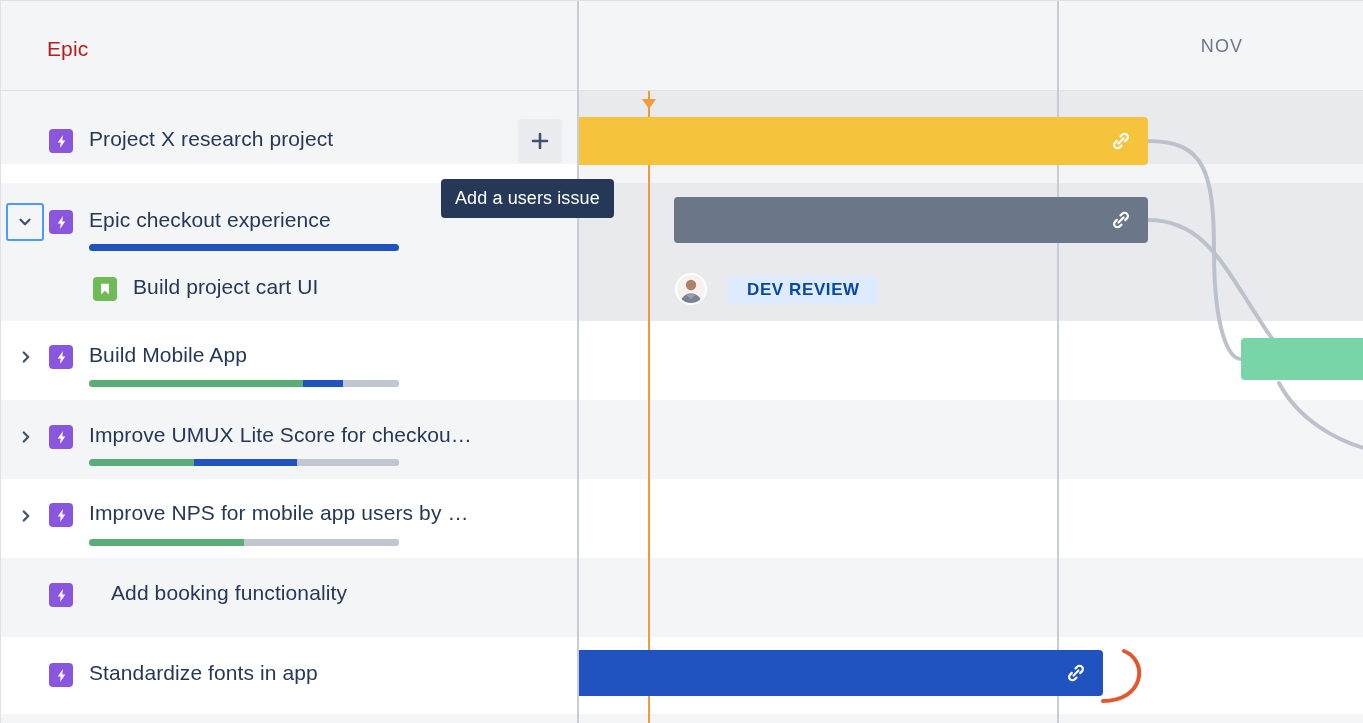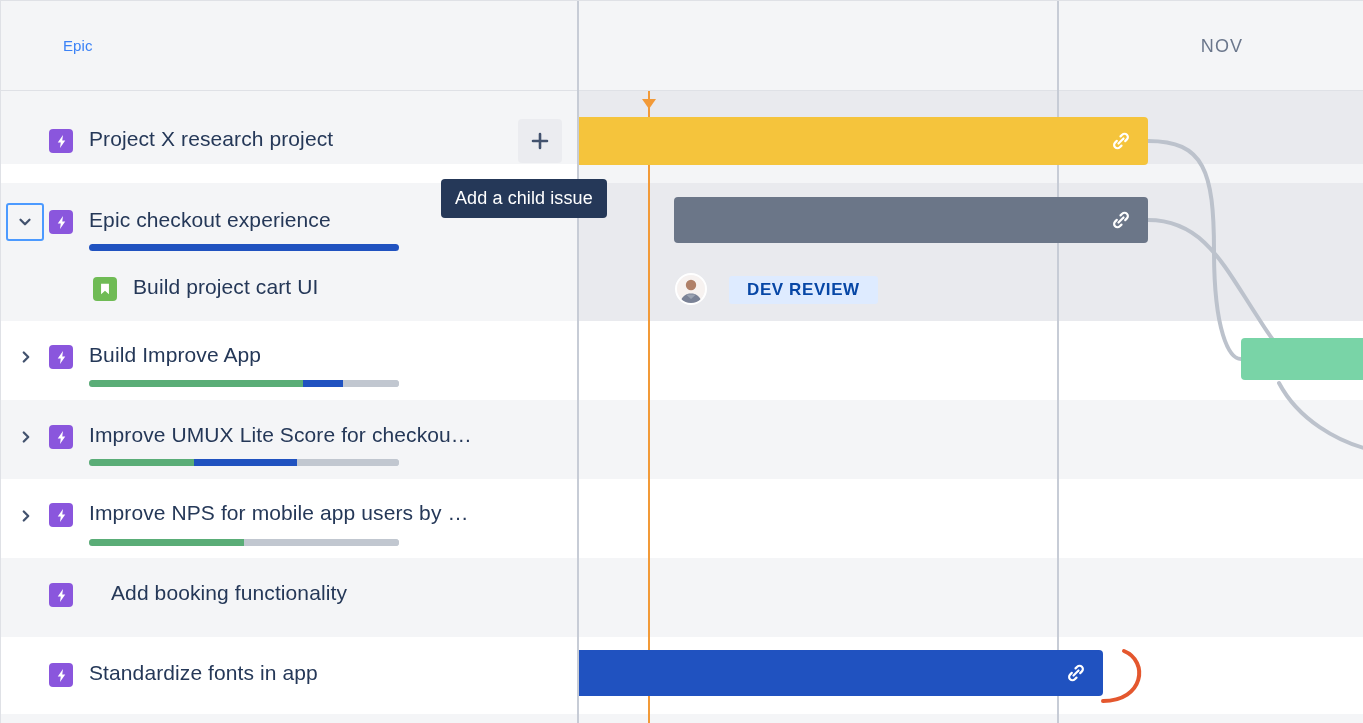--- a/index.html
+++ b/index.html
@@ -25,22 +25,22 @@
     background:#ffffff;
     z-index:4;
   }
   .left-header {
     position:absolute; left:0; top:0;
     width:576px; height:90px;
     background:#f4f5f7;
     border-bottom:1px solid #dfe1e6;
   }
   .left-header-title {
-    position:absolute; left:62px; top:36px;
-    font-size:15px; color:#3b82f6;
+    position:absolute; left:46px; top:36px;
+    font-size:21px; color:#b91c1c;
     letter-spacing:.1px;
   }
 
   .row {
     position:absolute; left:0; width:576px;
     display:block;
   }
   .row.shade { background:#f4f5f7; }
   .row.plain { background:#ffffff; }
 
@@ -303,21 +303,21 @@
           </svg>
       </span>
       <span class="row-title" style="left:88px;top:126px;">Project X research project</span>
     </div>
 
     <button class="add-child-btn" style="left:517px;top:118px;">
       <svg width="24" height="24" viewBox="0 0 24 24" stroke="#42526e" stroke-width="2.6" stroke-linecap="round">
         <path d="M12 5 V19 M5 12 H19"></path>
       </svg>
     </button>
-    <div class="tooltip" style="left:440px;top:178px;">Add a child issue</div>
+    <div class="tooltip" style="left:440px;top:178px;">Add a users issue</div>
 
     <div>
       <span class="chev focused" style="left:5px;top:202px;">
         <span style="display:flex;align-items:center;justify-content:center;width:100%;height:100%;">
           <svg width="18" height="18" viewBox="0 0 24 24" fill="none" stroke="#42526e" stroke-width="3" stroke-linecap="round" stroke-linejoin="round">
             <path d="M6 9 L12 15 L18 9"></path>
           </svg>
         </span>
       </span>
       <span class="epic-icon" style="left:48px;top:209px;">
@@ -344,21 +344,21 @@
       <span class="chev" style="left:14px;top:345px;">
         <svg width="18" height="18" viewBox="0 0 24 24" fill="none" stroke="#42526e" stroke-width="3" stroke-linecap="round" stroke-linejoin="round">
           <path d="M9 6 L15 12 L9 18"></path>
         </svg>
       </span>
       <span class="epic-icon" style="left:48px;top:344px;">
         <svg width="15" height="15" viewBox="0 0 16 16" fill="#ffffff">
             <path d="M9.6 1 L4 9 h3.2 L6.4 15 L12 7 H8.8 Z"></path>
           </svg>
       </span>
-      <span class="row-title" style="left:88px;top:342px;">Build Improve App</span>
+      <span class="row-title" style="left:88px;top:342px;">Build Mobile App</span>
       <span class="progress" style="left:88px;top:379px;">
         <span class="seg seg-done" style="width:69%;"></span>
         <span class="seg seg-prog" style="width:13%;"></span>
         <span class="seg seg-todo" style="width:18%;"></span>
       </span>
     </div>
 
     <div>
       <span class="chev" style="left:14px;top:425px;">
         <svg width="18" height="18" viewBox="0 0 24 24" fill="none" stroke="#42526e" stroke-width="3" stroke-linecap="round" stroke-linejoin="round">

